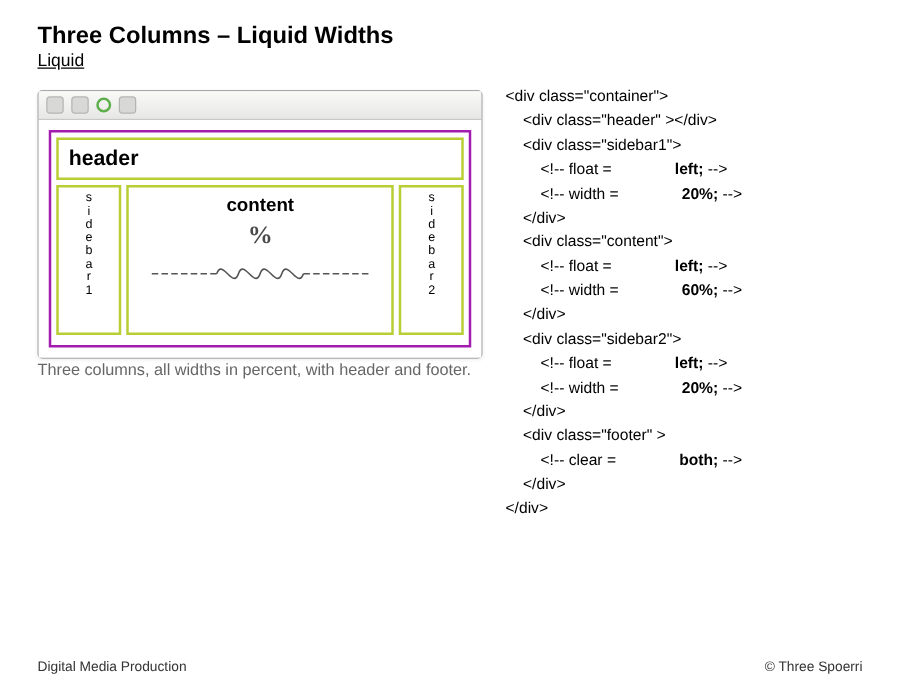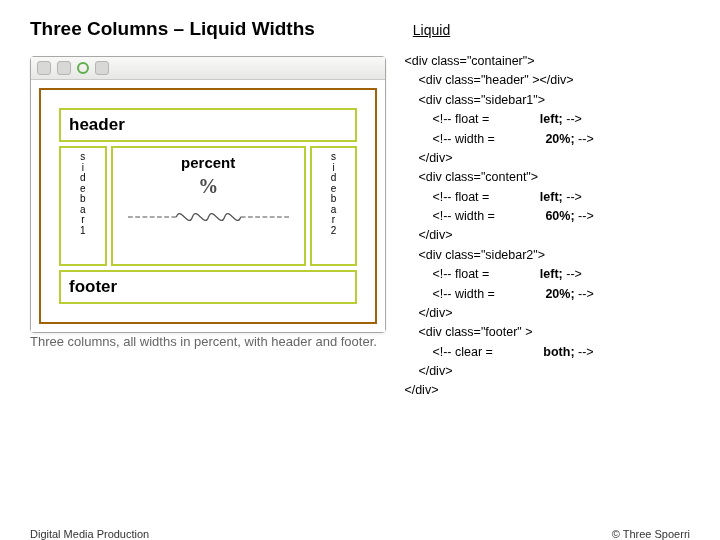--- a/index.html
+++ b/index.html
@@ -12,20 +12,21 @@
     background: #fff;
     position: relative;
   }
   .slide {
     padding: 18px 30px 10px 30px;
   }
   .title-row {
     display: flex;
     align-items: baseline;
     margin-bottom: 12px;
+    flex-direction: column;
   }
   .title {
     font-size: 19px;
     font-weight: bold;
     flex: 0 0 58%;
   }
   .example-label {
     font-size: 14px;
     text-decoration: underline;
   }
@@ -67,22 +68,22 @@
     width: 12px; height: 12px;
     border-radius: 50%;
     border: 2px solid #5fae4c;
     position: relative;
   }
   .viewport {
     background: #fff;
     padding: 8px;
   }
   .layout-box {
-    border: 2px solid #a16207;
-    padding: 18px;
+    border: 2px solid #a21caf;
+    padding: 4px;
   }
   .hdr {
     border: 2px solid #b9ce35;
     padding: 5px 8px;
     margin-bottom: 4px;
     font-size: 17px;
     font-weight: bold;
   }
   .mid {
     display: flex;
@@ -178,40 +179,39 @@
                 <span>s</span>
                 <span>i</span>
                 <span>d</span>
                 <span>e</span>
                 <span>b</span>
                 <span>a</span>
                 <span>r</span>
                 <span>1</span>
               </div>
               <div class="content-box">
-                <div class="content-label">percent</div>
+                <div class="content-label">content</div>
                 <div class="pct">%</div>
                 <svg class="spring" viewBox="0 0 200 30">
                   <path d="M0 15 L60 15" stroke="#555" stroke-width="1.5" stroke-dasharray="6 3" fill="none"></path>
                   <path d="M60 15 C65 0,75 30,80 15 C85 0,95 30,100 15 C105 0,115 30,120 15 C125 0,135 30,140 15" stroke="#555" stroke-width="1.5" fill="none"></path>
                   <path d="M140 15 L200 15" stroke="#555" stroke-width="1.5" stroke-dasharray="6 3" fill="none"></path>
                 </svg>
               </div>
               <div class="side">
                 <span>s</span>
                 <span>i</span>
                 <span>d</span>
                 <span>e</span>
                 <span>b</span>
                 <span>a</span>
                 <span>r</span>
                 <span>2</span>
               </div>
             </div>
-            <div class="ftr">footer</div>
           </div>
         </div>
       </div>
       <div class="caption">Three columns, all widths in percent, with header and footer.</div>
     </div>
 
     <div class="right code">
       <div class="ln">&lt;div class="container"&gt;</div>
       <div class="ln i1">&lt;div class="header" &gt;&lt;/div&gt;</div>
       <div class="ln i1">&lt;div class="sidebar1"&gt;</div>

